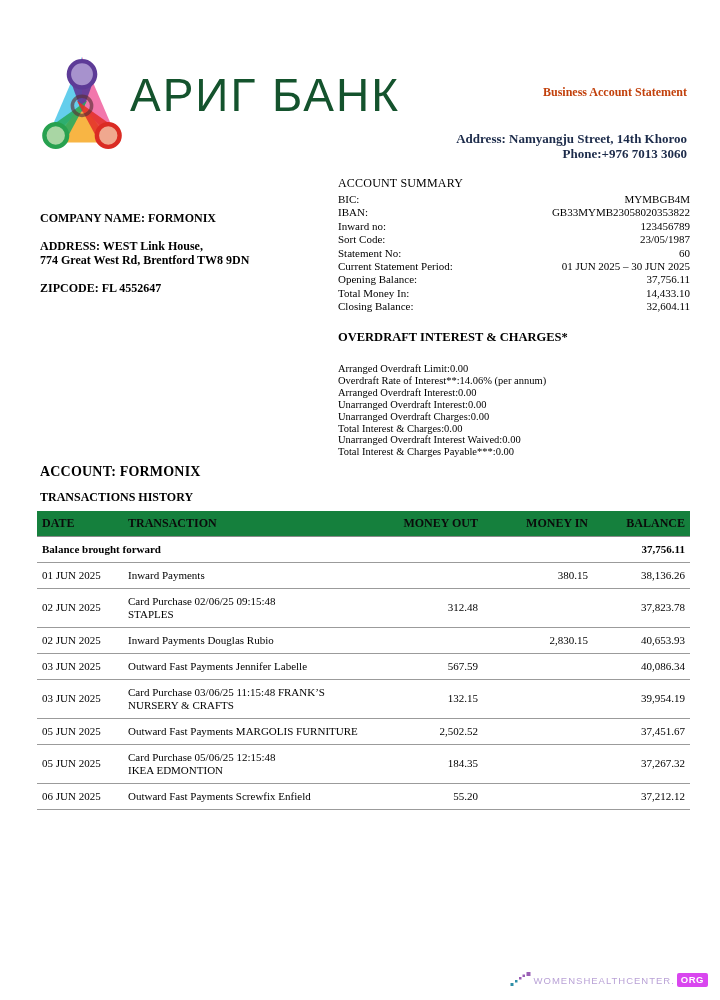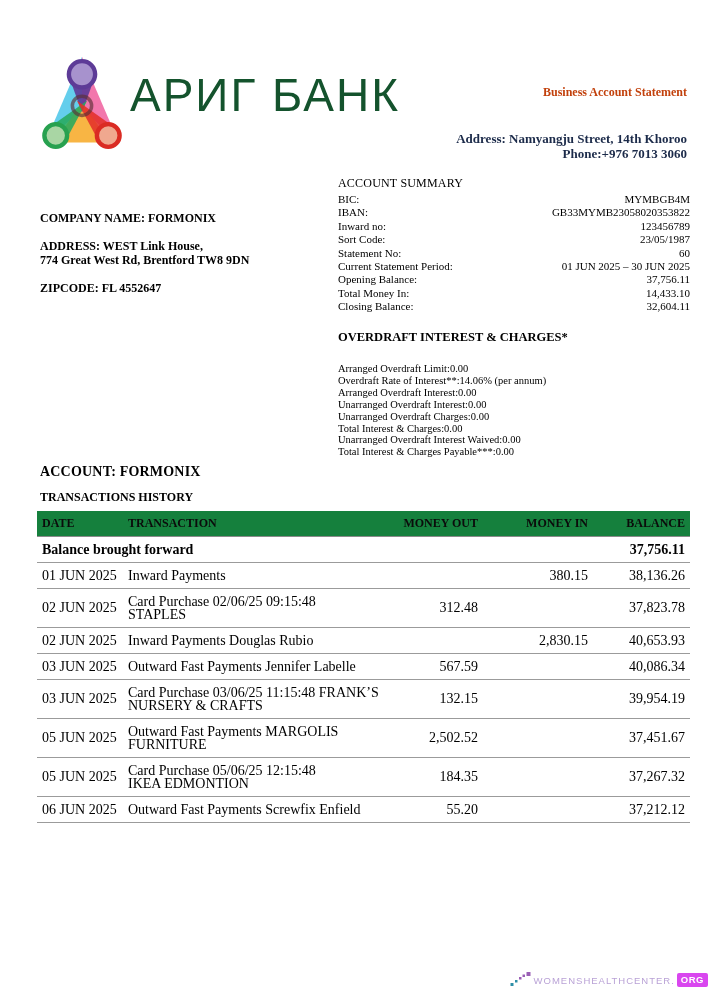--- a/index.html
+++ b/index.html
@@ -62,21 +62,21 @@
     border-collapse: collapse; table-layout: fixed; }
   table.tx thead th {
     background: #15803d; height: 25px;
     font-size: 12px; font-weight: bold; color: #0b0b0b;
     text-align: left; padding: 0 2px 0 5px;
     border-bottom: 1px solid #8a8a8a; vertical-align: middle;
   }
   table.tx thead th.num { text-align: right; padding-right: 2px; }
   table.tx thead th.balance { padding-right: 5px; }
   table.tx td {
-    font-size: 14px; line-height: 13px;
+    font-size: 11px; line-height: 13px;
     padding: 6px 2px 6px 5px;
     border-bottom: 1px solid #9b9b9b;
     vertical-align: middle;
   }
   table.tx td.num { text-align: right; padding-right: 2px; }
   table.tx td.balance { padding-right: 5px; }
   table.tx td.desc { white-space: pre-line; }
   table.tx .bold { font-weight: bold; }
 
   

